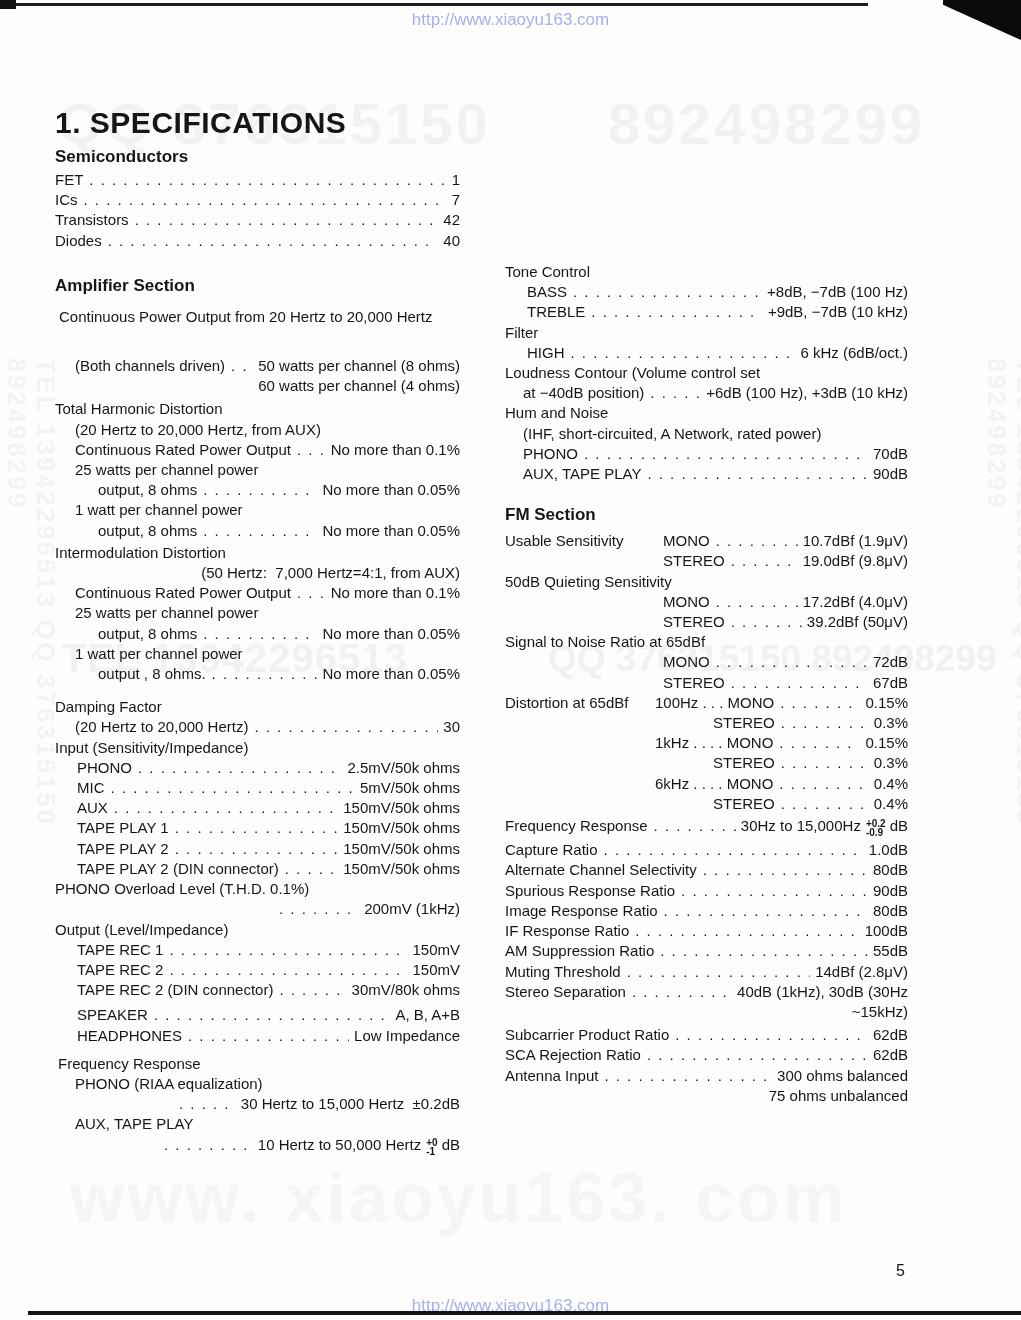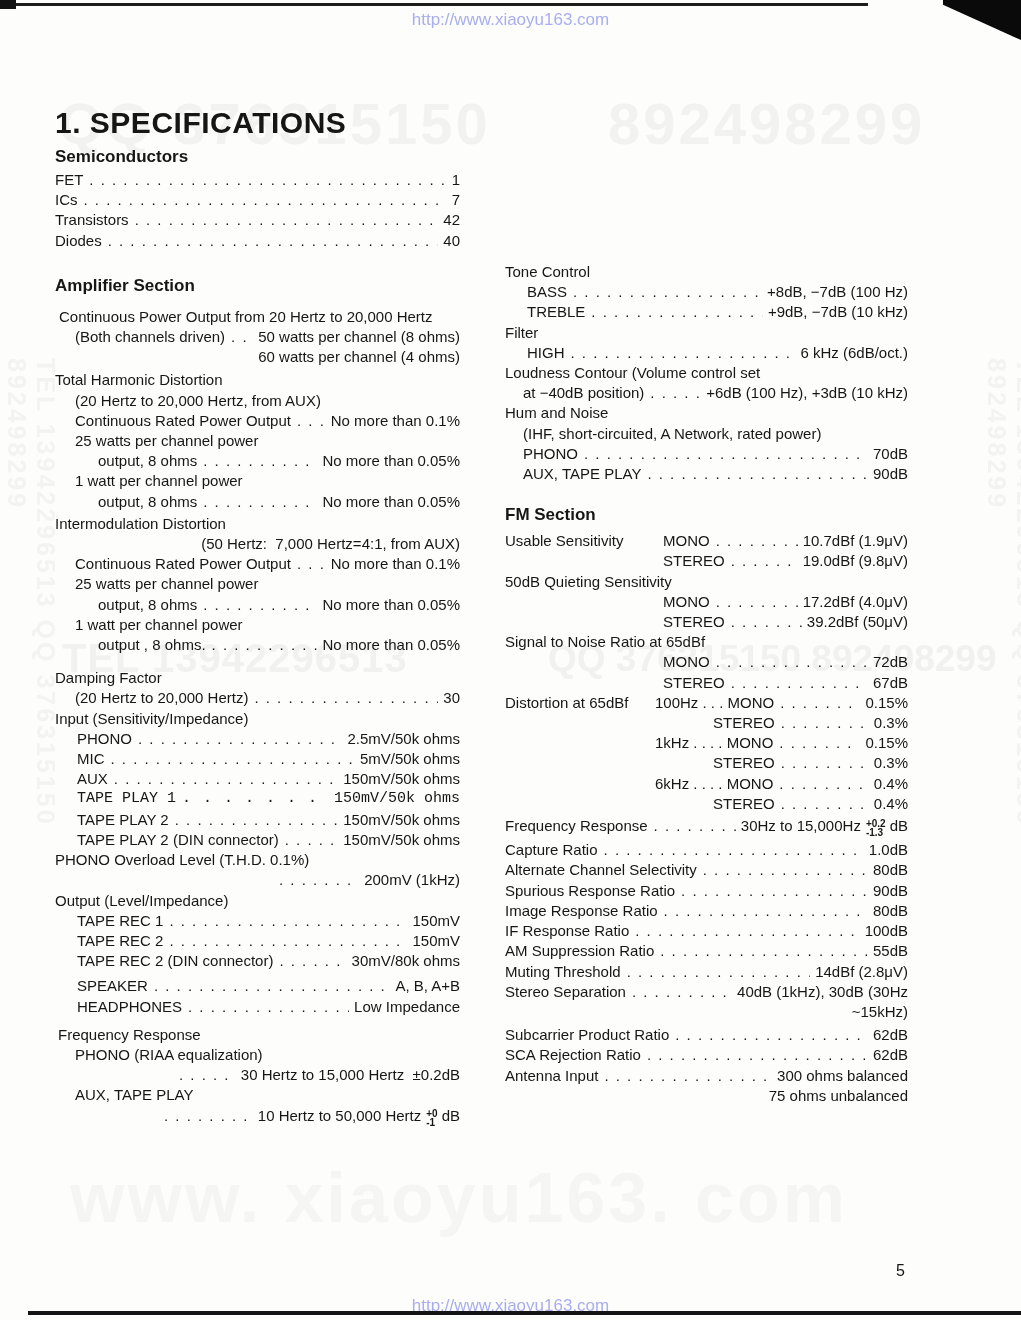--- a/index.html
+++ b/index.html
@@ -88,21 +88,21 @@
           <span class="label">Diodes</span>
           <span class="leader"></span>
           <span class="value">40</span>
         </div>
       </div>
       <div style="margin-top: 24px;">
         <div class="subhead" style="margin-bottom: 10px;">Amplifier Section</div>
         <div class="line" style="padding-left: 4px;">
           <span class="label">Continuous Power Output from 20 Hertz to 20,000 Hertz</span>
         </div>
-        <div class="line" style="padding-left: 20px;">
+        <div class="line" style="padding-left: 20px; margin-top: 29px;">
           <span class="label">(Both channels driven)</span>
           <span class="leader"></span>
           <span class="value">50 watts per channel (8 ohms)</span>
         </div>
         <div class="line">
           <span class="fill"></span>
           <span class="value">60 watts per channel (4 ohms)</span>
         </div>
       </div>
       <div style="margin-top: 3px;">
@@ -185,21 +185,21 @@
         <div class="line" style="padding-left: 22px;">
           <span class="label">MIC</span>
           <span class="leader"></span>
           <span class="value">5mV/50k ohms</span>
         </div>
         <div class="line" style="padding-left: 22px;">
           <span class="label">AUX</span>
           <span class="leader"></span>
           <span class="value">150mV/50k ohms</span>
         </div>
-        <div class="line" style="padding-left: 22px; font-family: Liberation Mono, monospace;">
+        <div class="line" style="padding-left: 22px;">
           <span class="label">TAPE PLAY 1</span>
           <span class="leader"></span>
           <span class="value">150mV/50k ohms</span>
         </div>
         <div class="line" style="padding-left: 22px; justify-content: space-between;">
           <span class="label">TAPE PLAY 2</span>
           <span class="leader"></span>
           <span class="value">150mV/50k ohms</span>
         </div>
         <div class="line" style="padding-left: 22px;">
@@ -399,21 +399,21 @@
           <span class="value">0.4%</span>
         </div>
       </div>
       <div style="margin-top: 2px;">
         <div class="line">
           <span class="label">Frequency Response</span>
           <span class="leader"></span>
           <span class="value">30Hz to 15,000Hz</span>
           <span class="stack">
             <span class="">+0.2</span>
-            <span class="">-1.3</span>
+            <span class="">-0.9</span>
           </span>
           <span class="suffix">dB</span>
         </div>
         <div class="line" style="margin-top: 4px;">
           <span class="label">Capture Ratio</span>
           <span class="leader"></span>
           <span class="value">1.0dB</span>
         </div>
         <div class="line">
           <span class="label">Alternate Channel Selectivity</span>

